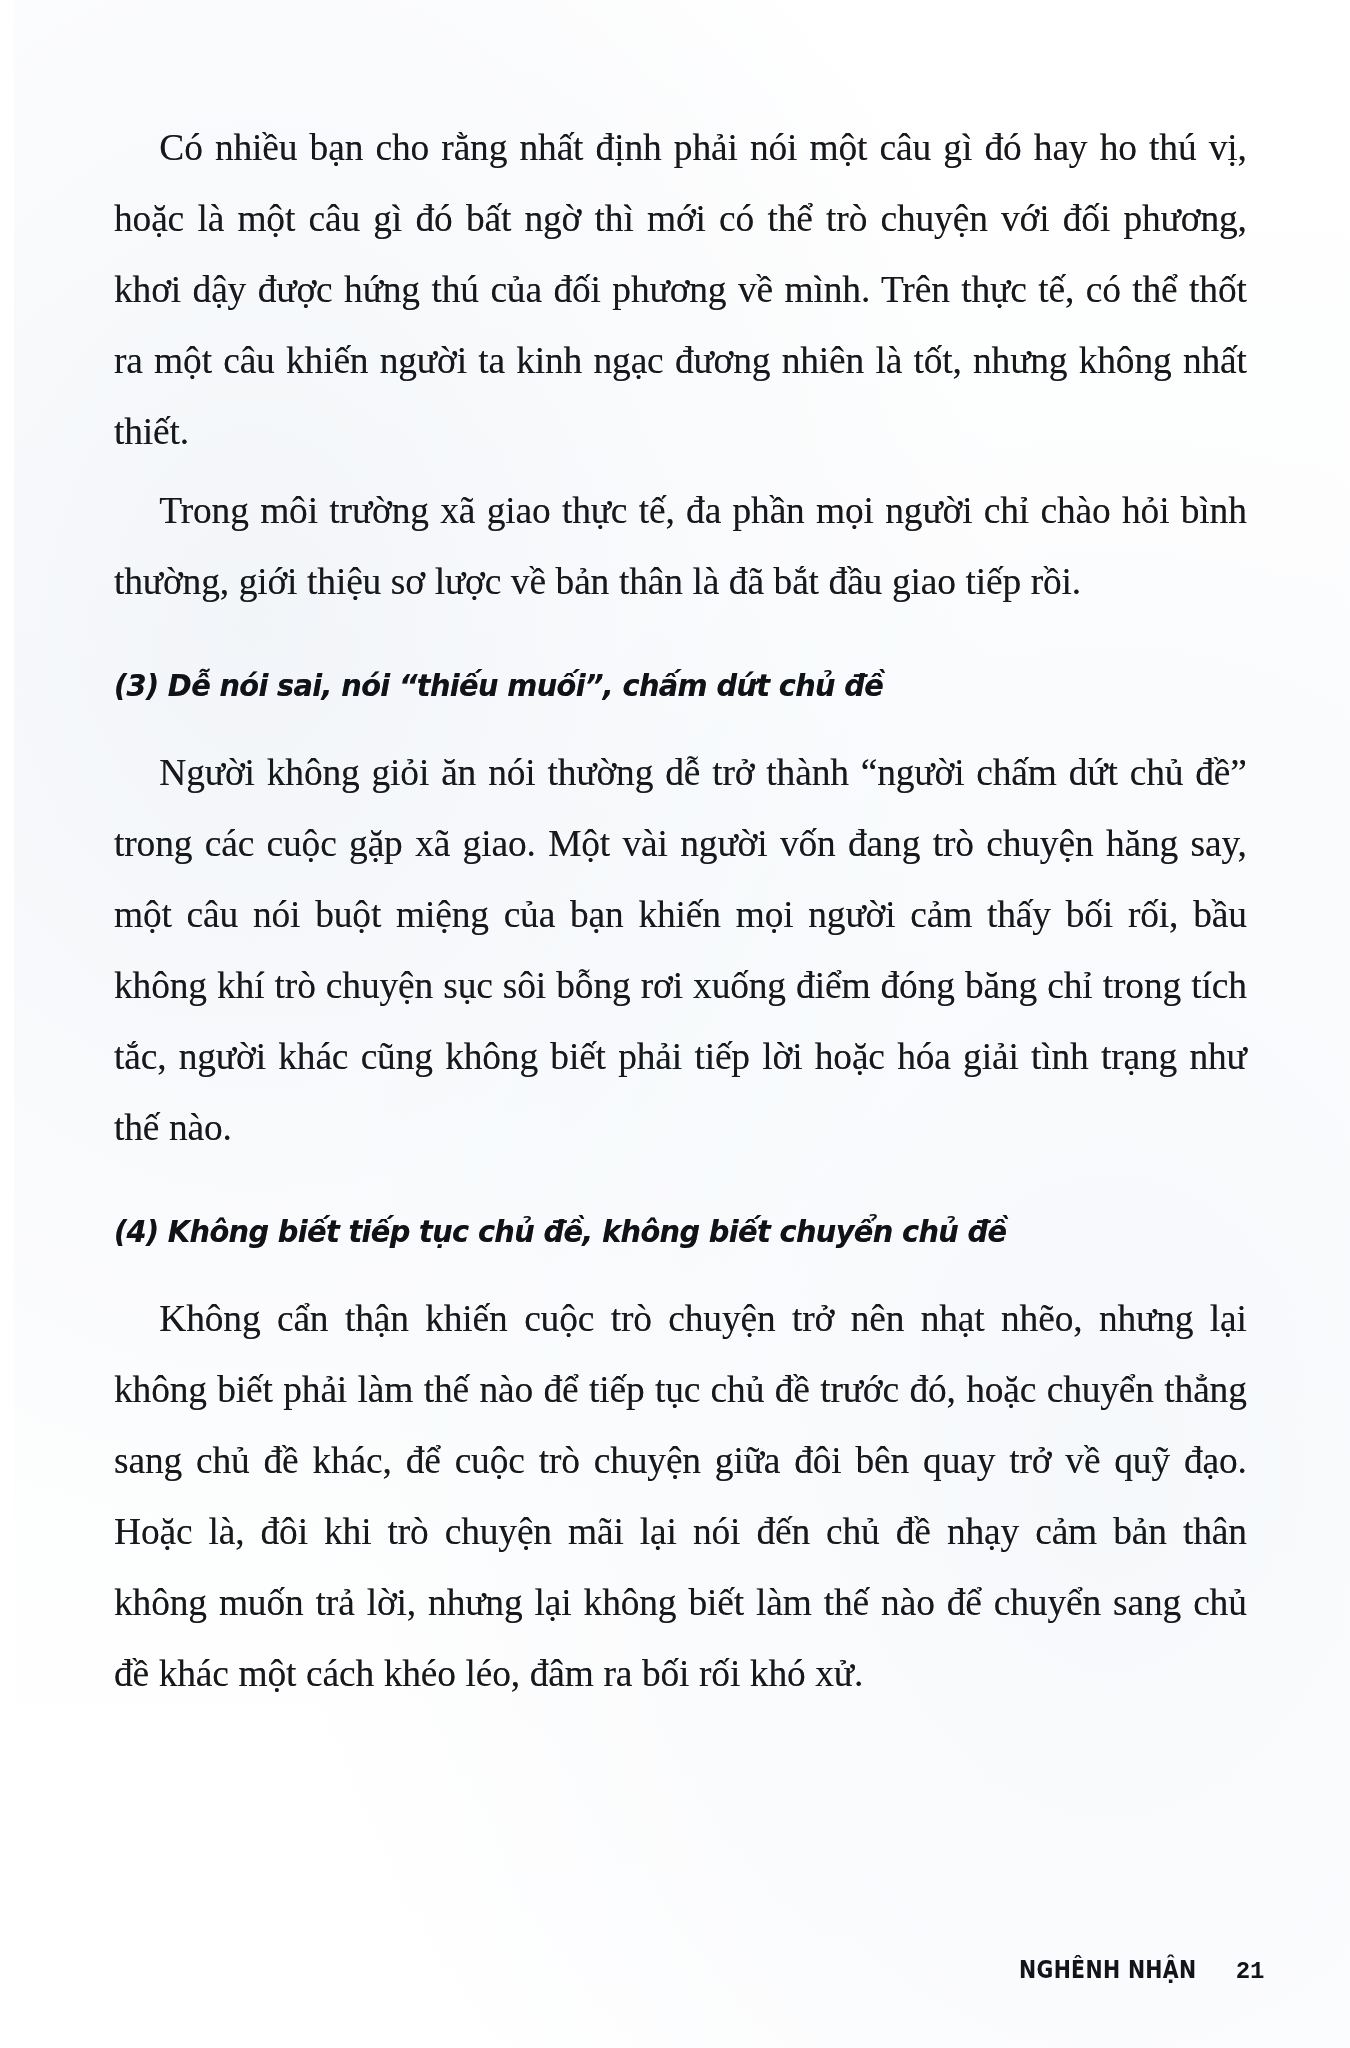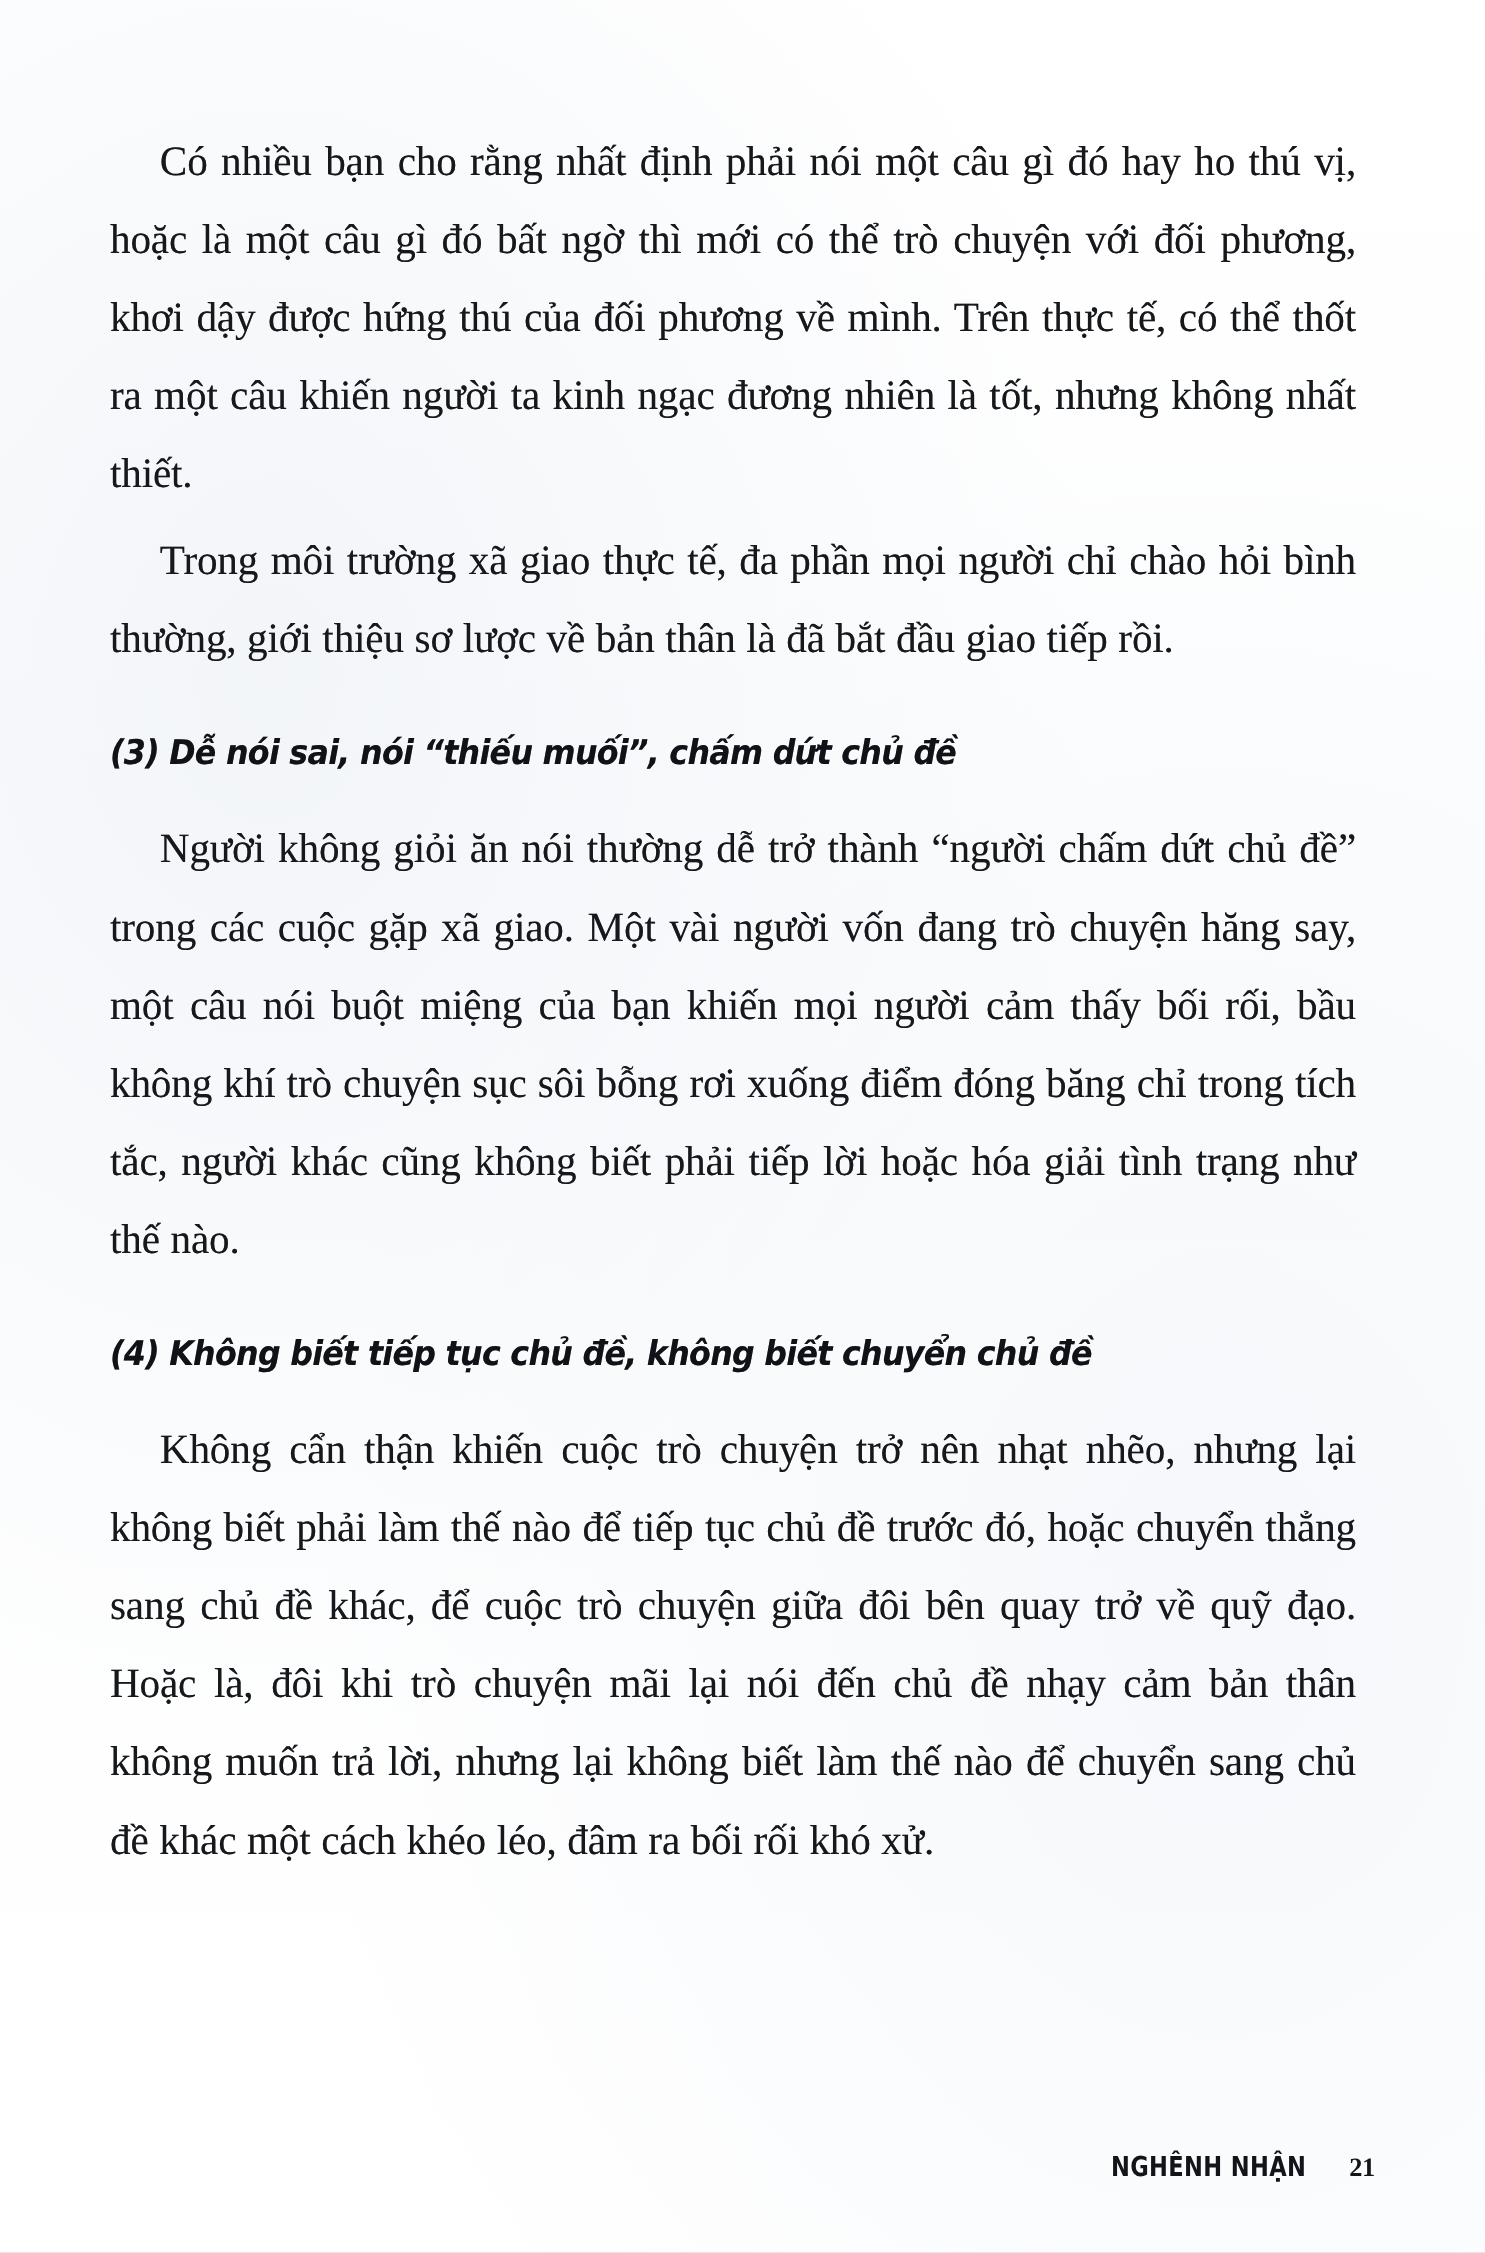--- a/index.html
+++ b/index.html
@@ -11,21 +11,22 @@
     height: 2048px;
     background: #ffffff;
     font-family: "Liberation Serif", "DejaVu Serif", serif;
     overflow: hidden;
     position: relative;
   }
 
   .page {
     position: absolute;
     inset: 0;
-    background: #a3a3a3;
+    background: #4d7c0f;
+    margin-left: 14px;
   }
 
   
   .page::before {
     content: "";
     position: absolute;
     inset: 0;
     background:
       radial-gradient(ellipse at 18% 30%, rgba(234,238,244,0.55) 0%, rgba(255,255,255,0) 48%),
       radial-gradient(ellipse at 82% 72%, rgba(236,240,246,0.45) 0%, rgba(255,255,255,0) 52%),
@@ -97,21 +98,21 @@
     font-size: 25px;
     font-weight: bold;
     color: #121419;
     letter-spacing: 0.4px;
     transform: scaleX(0.82);
     transform-origin: left center;
     white-space: nowrap;
   }
 
   .footer-pagenum {
-    font-family: Liberation Serif, serif;
+    font-family: Liberation Mono, monospace;
     font-size: 24px;
     font-weight: bold;
     color: #121419;
     letter-spacing: -0.3px;
   }
 </style>
 </head>
 <body>
 
 <div class="page">

